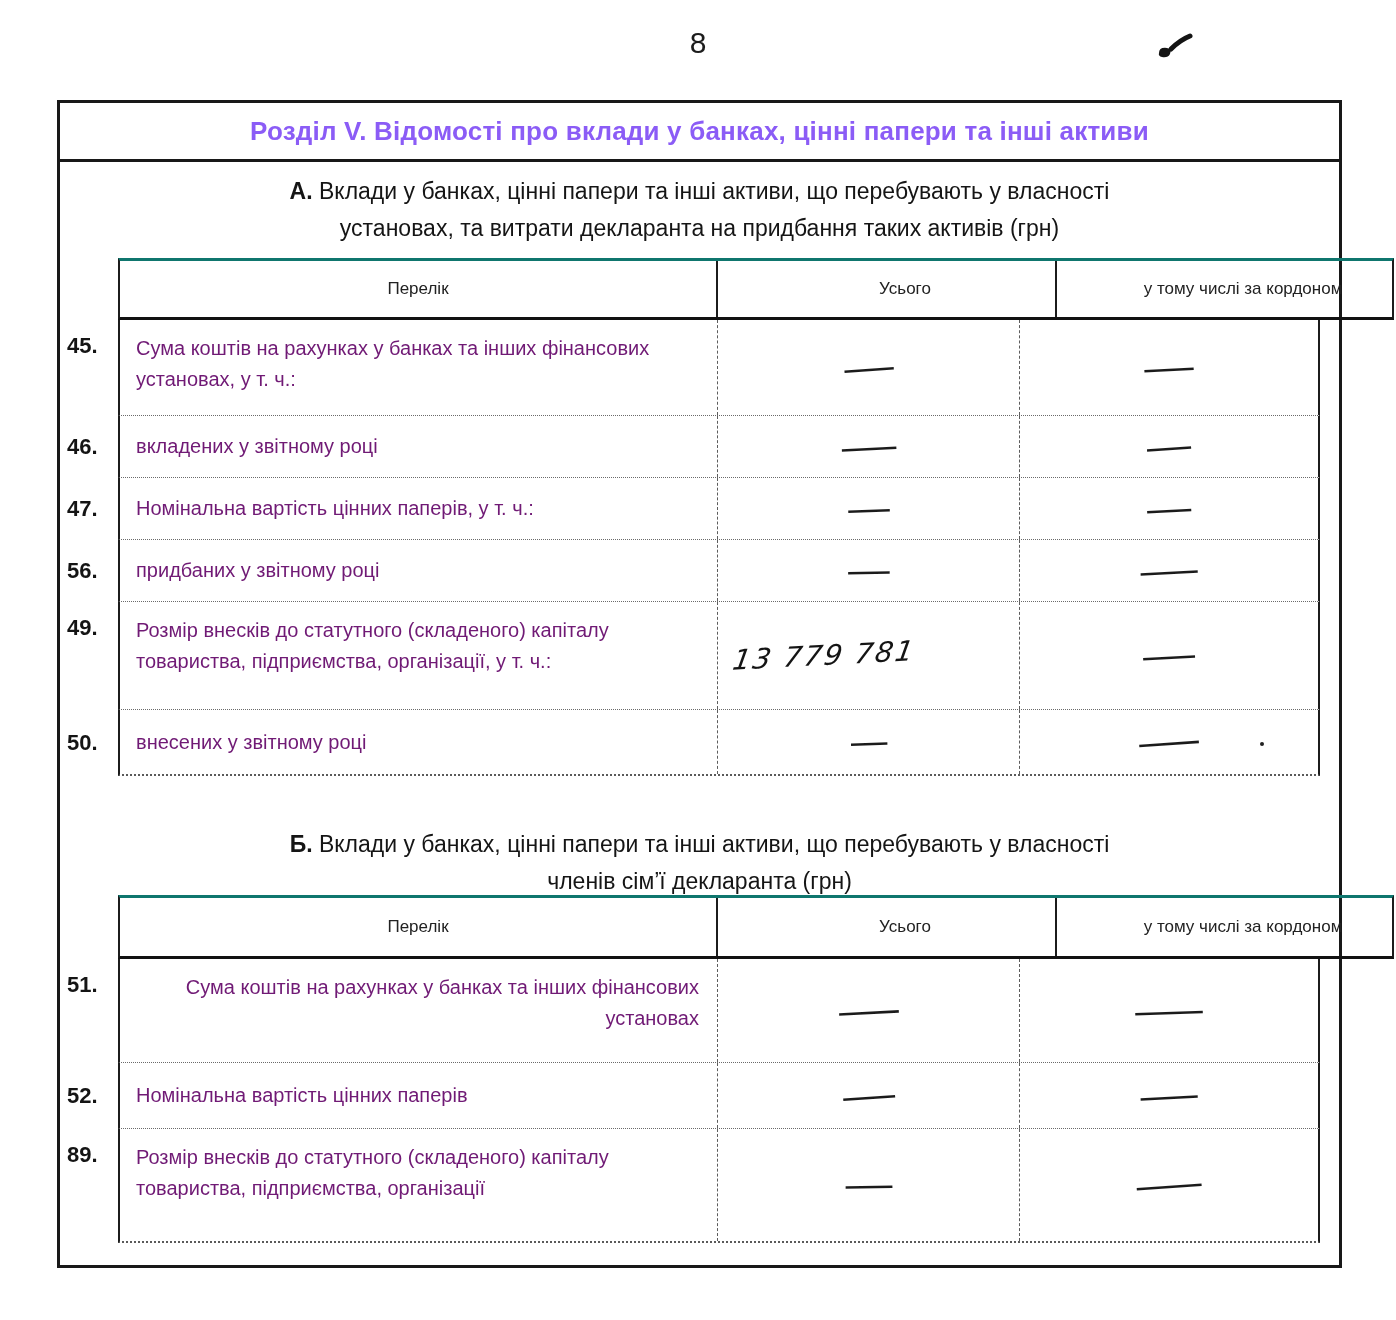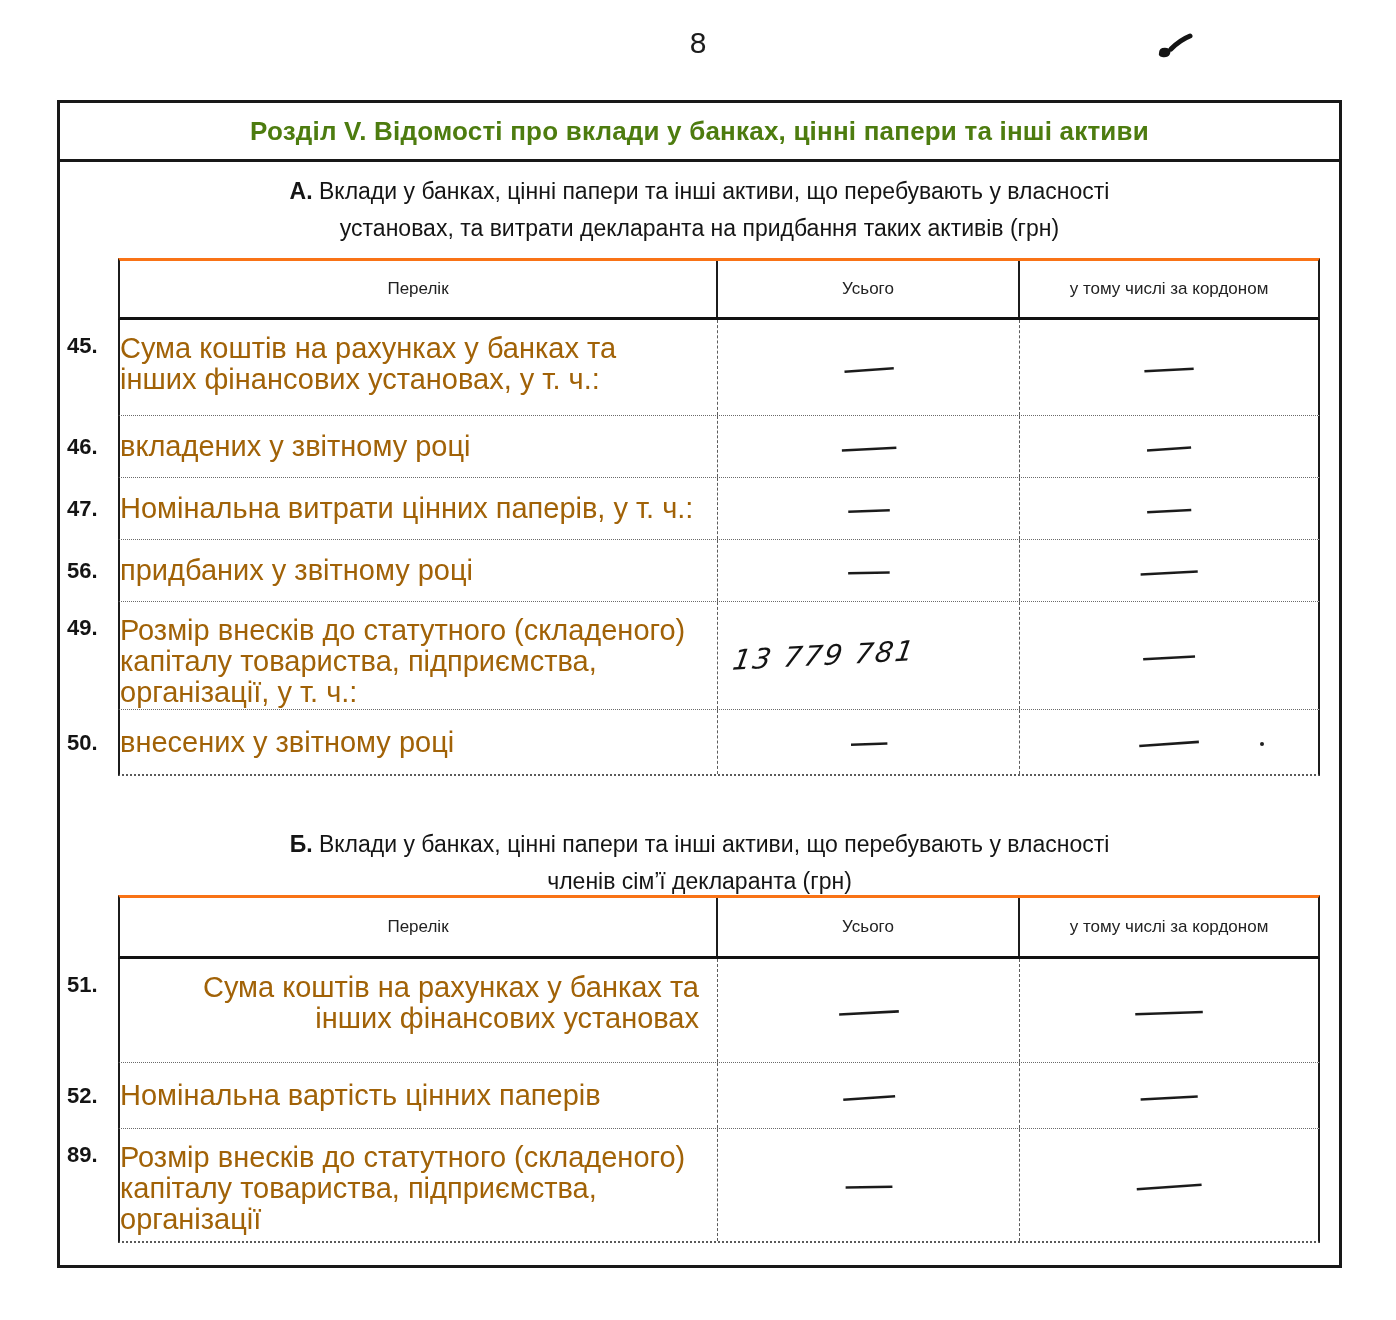--- a/index.html
+++ b/index.html
@@ -25,21 +25,21 @@
   
   .form-box{
     left:57px;top:100px;width:1285px;height:1168px;
     border:3px solid #181818;box-sizing:border-box;
     background:#ffffff;
   }
   .title-band{
     position:absolute;left:0;right:0;top:0;height:56px;
     border-bottom:3px solid #181818;
     display:flex;align-items:center;justify-content:center;
-    font-weight:bold;font-size:26px;letter-spacing:.2px;color:#4d7c0f;
+    font-weight:bold;font-size:26px;letter-spacing:.2px;color:#8b5cf6;
   }
 
   
   .sec-heading{
     left:57px;width:1285px;text-align:center;
     font-size:23px;line-height:37px;color:#151515;
   }
   .sec-heading b{font-weight:bold;}
 
   
@@ -49,35 +49,36 @@
     width:56px;flex:none;box-sizing:border-box;
     display:flex;align-items:center;padding-left:5px;
     font-weight:bold;font-size:22px;color:#141414;
   }
   .cwrap{
     flex:1;display:flex;box-sizing:border-box;
     border-left:2px solid #1c1c1c;border-right:2px solid #1c1c1c;
     border-bottom:1px dotted #6a6a6a;
   }
   .trow.hdr .cwrap{
-    border-top:3px solid #f97316;
+    border-top:3px solid #0f766e;
     border-bottom:3px solid #121212;
+    gap:37px;
   }
   .trow.last .cwrap{border-bottom:2px dotted #5a5a5a;}
   .c{box-sizing:border-box;}
   .c1{width:598px;}
   .c2{width:302px;}
   .c3{width:298px;}
   .trow.hdr .c{display:flex;align-items:center;justify-content:center;font-size:17px;color:#222;}
   .trow.hdr .c1,.trow.hdr .c2{border-right:2px solid #1c1c1c;}
   .trow.body .c1,.trow.body .c2{border-right:1px dashed #5c5c5c;}
   .trow.body .c1{
     display:flex;align-items:center;
-    padding:8px 18px 8px 0;
-    font-size:29px;line-height:31px;color:#a16207;
+    padding:8px 18px 8px 16px;
+    font-size:20px;line-height:31px;color:#701a75;
   }
   .trow.body.top .c1{align-items:flex-start;padding-top:13px;}
   .trow.body.top .gut{align-items:flex-start;padding-top:13px;}
   .trow.body .c2,.trow.body .c3{display:flex;align-items:center;justify-content:center;}
   .trow.body .c2.left{justify-content:flex-start;padding-left:16px;}
 
   
   .hd{
     display:inline-block;font-weight:bold;font-size:26px;line-height:1;
     color:#1b1b1b;
@@ -142,21 +143,21 @@
         </div>
       <div class="c c3">
           <span class="hd" style="transform:rotate(-4deg) scaleX(1.7);">—</span>
         </div>
     </div>
   </div>
 
   <div class="trow body" style="height:62px;">
     <div class="gut">47.</div>
     <div class="cwrap">
-      <div class="c c1">Номінальна витрати цінних паперів, у т. ч.:</div>
+      <div class="c c1">Номінальна вартість цінних паперів, у т. ч.:</div>
       <div class="c c2">
           <span class="hd" style="transform:rotate(-2deg) scaleX(1.6);">—</span>
         </div>
       <div class="c c3">
           <span class="hd" style="transform:rotate(-3deg) scaleX(1.7);">—</span>
         </div>
     </div>
   </div>
 
   <div class="trow body" style="height:62px;">

